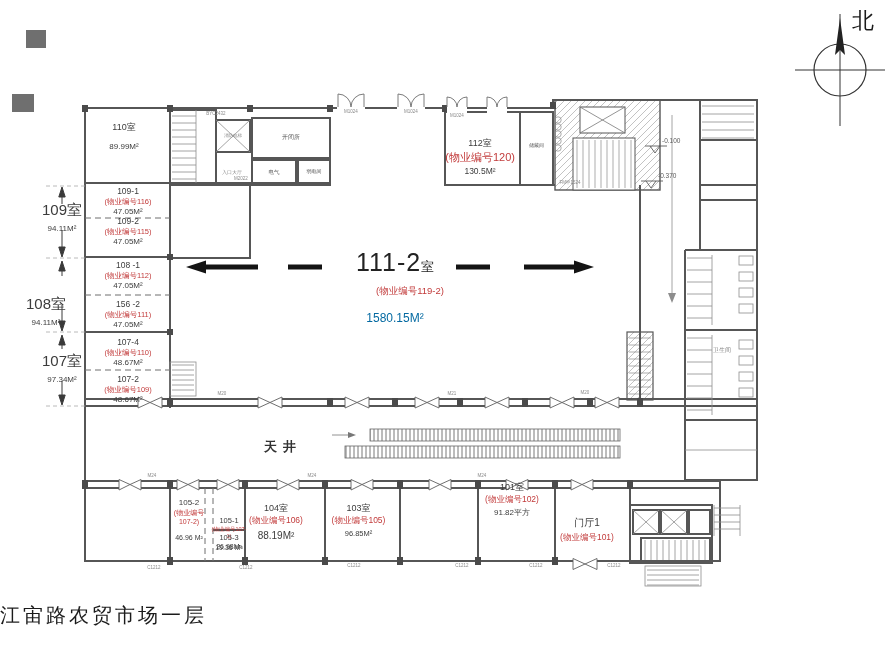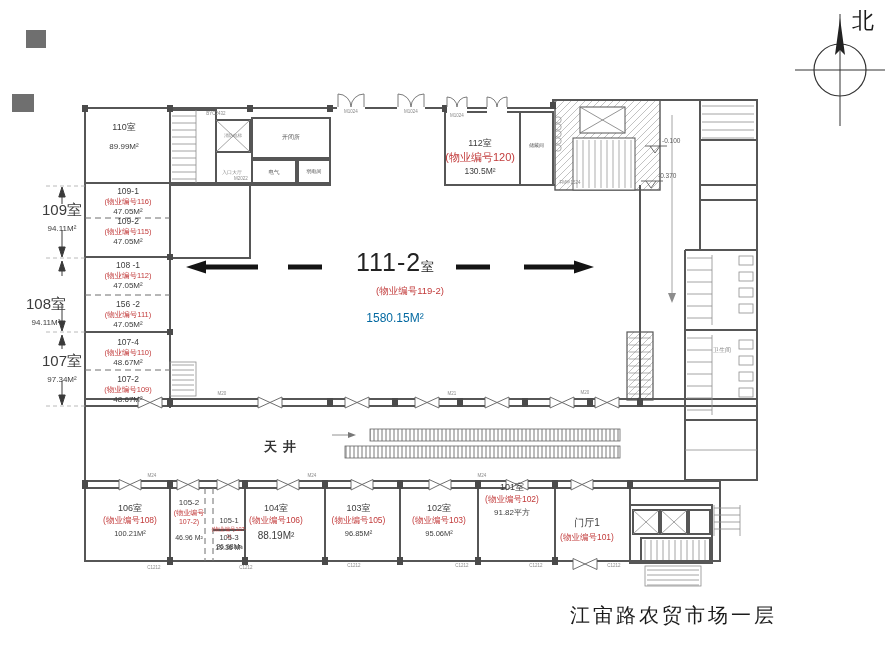--- a/index.html
+++ b/index.html
@@ -9,21 +9,21 @@
   .lbl{position:absolute;text-align:center;color:#3c3c3c;line-height:1.3;}
   .red{color:var(--label_red,#c23b3b);}
   .nm{font-size:9px;}
   .cd{font-size:8px;}
   .ar{font-size:8px;}
   .tiny{position:absolute;font-size:4.5px;color:#8a8a8a;text-align:center;line-height:1.1;}
   .big-num{font-size:25px;color:#222;font-weight:400;letter-spacing:1px;}
   .big-suffix{font-size:13px;color:#222;}
   .mid-num{font-size:13px;color:#2e2e2e;}
   .mid-suffix{font-size:8px;color:#2e2e2e;}
-  .caption{position:absolute;left:0;top:602px;width:777px;text-align:right;
+  .caption{position:absolute;left:0;top:602px;width:777px;text-align:left;
            font-size:20px;color:#1b1b1b;letter-spacing:3px;}
   .north{position:absolute;left:852px;top:6px;width:32px;font-size:22px;color:#1b1b1b;}
   .dim .nm{font-size:15px;}
   .dim .ar{font-size:8px;margin-top:4px;}
   .lev{position:absolute;font-size:6.5px;color:#5a5a5a;}
   .court{position:absolute;font-size:13px;font-weight:600;letter-spacing:6px;color:#333;}
 </style>
 </head>
 <body>
 
@@ -310,25 +310,20 @@
 </div>
 
 <div class="lbl" style="left:330px;top:246px;width:130px;">
   <span class="big-num">111-2</span><span class="big-suffix">室</span>
 </div>
 <div class="lbl red" style="left:355px;top:285px;width:110px;font-size:9.5px;">(物业编号119-2)</div>
 <div class="lbl" style="left:340px;top:311px;width:110px;font-size:12px;color:#0369a1;">1580.15M²</div>
 
 <div class="court" style="left:216px;top:438px;margin-left:48px;">天井</div>
 
-<div class="lbl" style="left:93px;top:503px;width:74px;">
-  <div class="nm">106室</div>
-  <div class="cd red" style="font-size:8.5px;">(物业编号108)</div>
-  <div class="ar" style="font-size:7.5px;margin-top:3px;">100.21M²</div>
-</div>
 <div class="lbl" style="left:168px;top:498px;width:42px;">
   <div class="nm" style="font-size:8px;">105-2</div>
   <div class="cd red" style="font-size:7px;">(物业编号107-2)</div>
   <div class="ar" style="font-size:7px;margin-top:6px;">46.96 M²</div>
 </div>
 <div class="lbl" style="left:211px;top:516px;width:36px;">
   <div class="nm" style="font-size:7.5px;">105-1</div>
   <div class="cd red" style="font-size:5.5px;">(物业编号107-1)</div>
   <div class="ar" style="font-size:7px;margin-top:2px;">26.98M²</div>
 </div>
@@ -338,25 +333,20 @@
 </div>
 <div class="lbl" style="left:236px;top:503px;width:80px;">
   <div class="nm">104室</div>
   <div class="cd red" style="font-size:8.5px;">(物业编号106)</div>
   <div class="ar" style="font-size:10px;margin-top:3px;">88.19M²</div>
 </div>
 <div class="lbl" style="left:327px;top:503px;width:63px;">
   <div class="nm">103室</div>
   <div class="cd red" style="font-size:8.5px;">(物业编号105)</div>
   <div class="ar" style="font-size:7.5px;margin-top:3px;">96.85M²</div>
-</div>
-<div class="lbl" style="left:403px;top:503px;width:72px;">
-  <div class="nm">102室</div>
-  <div class="cd red" style="font-size:8.5px;">(物业编号103)</div>
-  <div class="ar" style="font-size:7.5px;margin-top:3px;">95.06M²</div>
 </div>
 <div class="lbl" style="left:476px;top:482px;width:72px;">
   <div class="nm">101室</div>
   <div class="cd red" style="font-size:8.5px;">(物业编号102)</div>
   <div class="ar" style="font-size:8px;margin-top:3px;">91.82平方</div>
 </div>
 <div class="lbl" style="left:550px;top:516px;width:74px;">
   <div class="nm" style="font-size:10px;">门厅1</div>
   <div class="cd red" style="font-size:8.5px;margin-top:3px;">(物业编号101)</div>
 </div>

